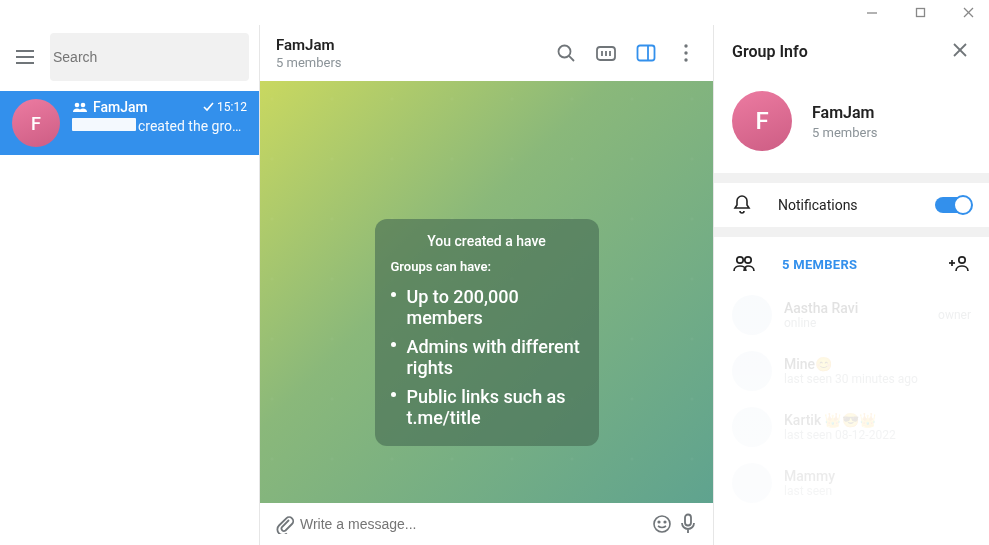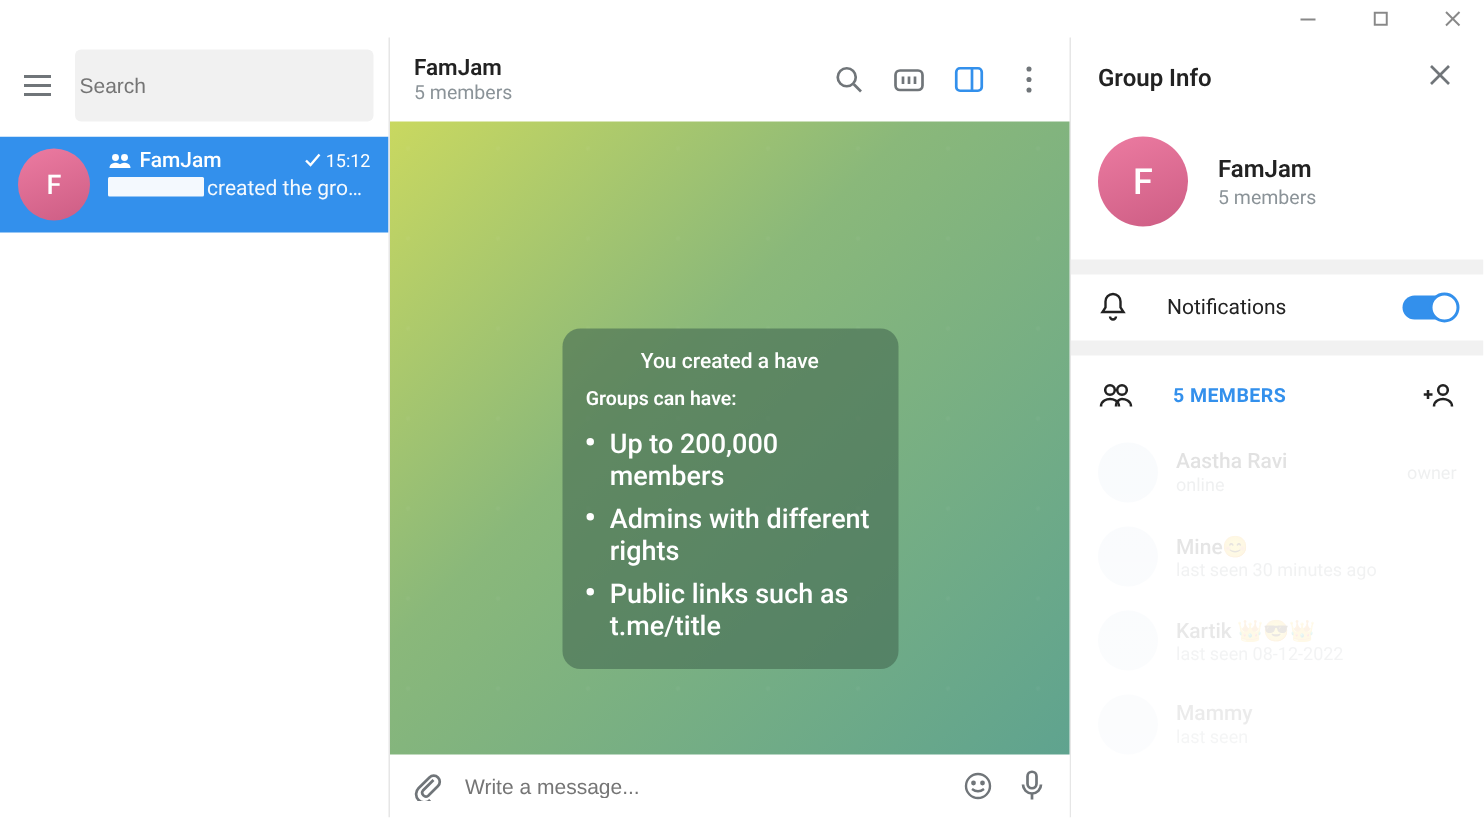--- a/index.html
+++ b/index.html
@@ -37,21 +37,21 @@
     
     .chat-area { flex: 1; background: linear-gradient(135deg, #c9d860 0%, #8ab87a 40%, #5fa38f 100%); position: relative; overflow: hidden; }
     .chat-area::before { content:""; position:absolute; inset:0; background-image: radial-gradient(circle at 20% 30%, rgba(255,255,255,0.03) 1px, transparent 2px); background-size: 60px 60px; }
     .info-card { position: absolute; top: 138px; left: 50%; transform: translateX(-50%); width: 224px; background: rgba(69,107,83,0.62); border-radius: 12px; padding: 14px 16px; color: #fff; }
     .info-card h3 { font-size: 14px; font-weight: 500; text-align: center; margin-bottom: 10px; }
     .info-card .sub { font-size: 13px; font-weight: 600; margin-bottom: 8px; }
     .info-card ul { list-style: none; }
     .info-card li { font-size: 18px; padding: 4px 0 4px 16px; position: relative; font-weight: 500; }
     .info-card li::before { content: ""; position: absolute; left: 0; top: 10px; width: 5px; height: 5px; border-radius: 50%; background: #fff; }
     
-    .compose { display: flex; align-items: center; padding: 10px 14px; gap: 14px; background: #fff; }
+    .compose { display: flex; align-items: center; padding: 10px 14px; gap: 4px; background: #fff; }
     .compose input { flex: 1; border: none; outline: none; font-size: 14px; color: #999; }
     
     .right { width: 275px; background: #fff; display: flex; flex-direction: column; }
     .right-head { display: flex; align-items: flex-end; padding: 14px 18px; }
     .right-head h2 { font-size: 16px; font-weight: 600; flex: 1; color: #222; }
     .right-profile { display: flex; align-items: center; padding: 16px 18px 22px 18px; gap: 20px; }
     .right-profile .avatar { width: 60px; height: 60px; font-size: 24px; }
     .rp-title { font-size: 16px; font-weight: 600; color: #222; }
     .rp-sub { font-size: 13px; color: #8b9398; margin-top: 3px; }
     .sep { height: 10px; background: #f1f1f1; }

